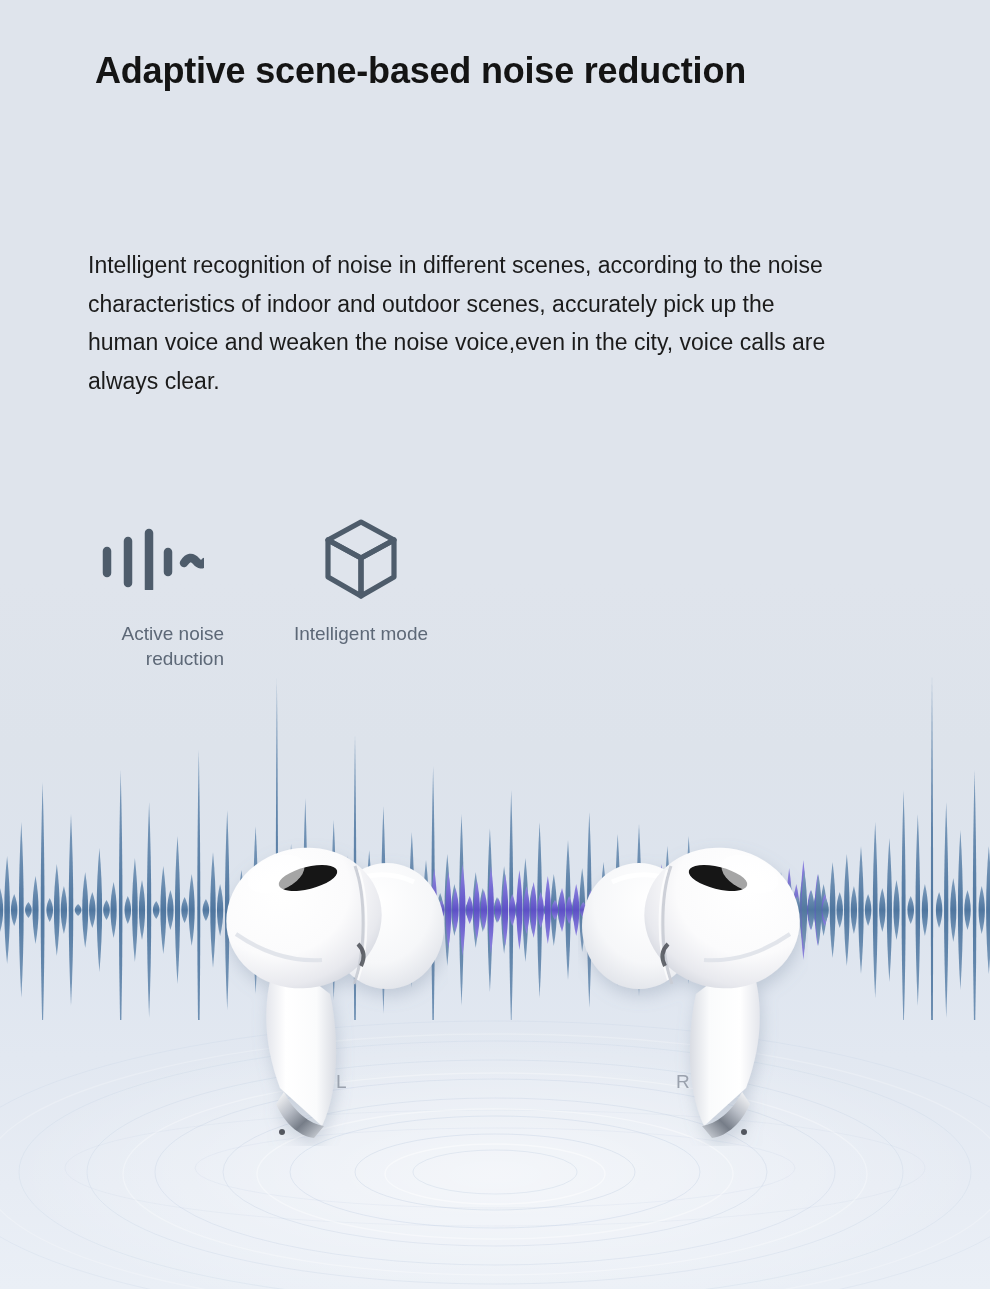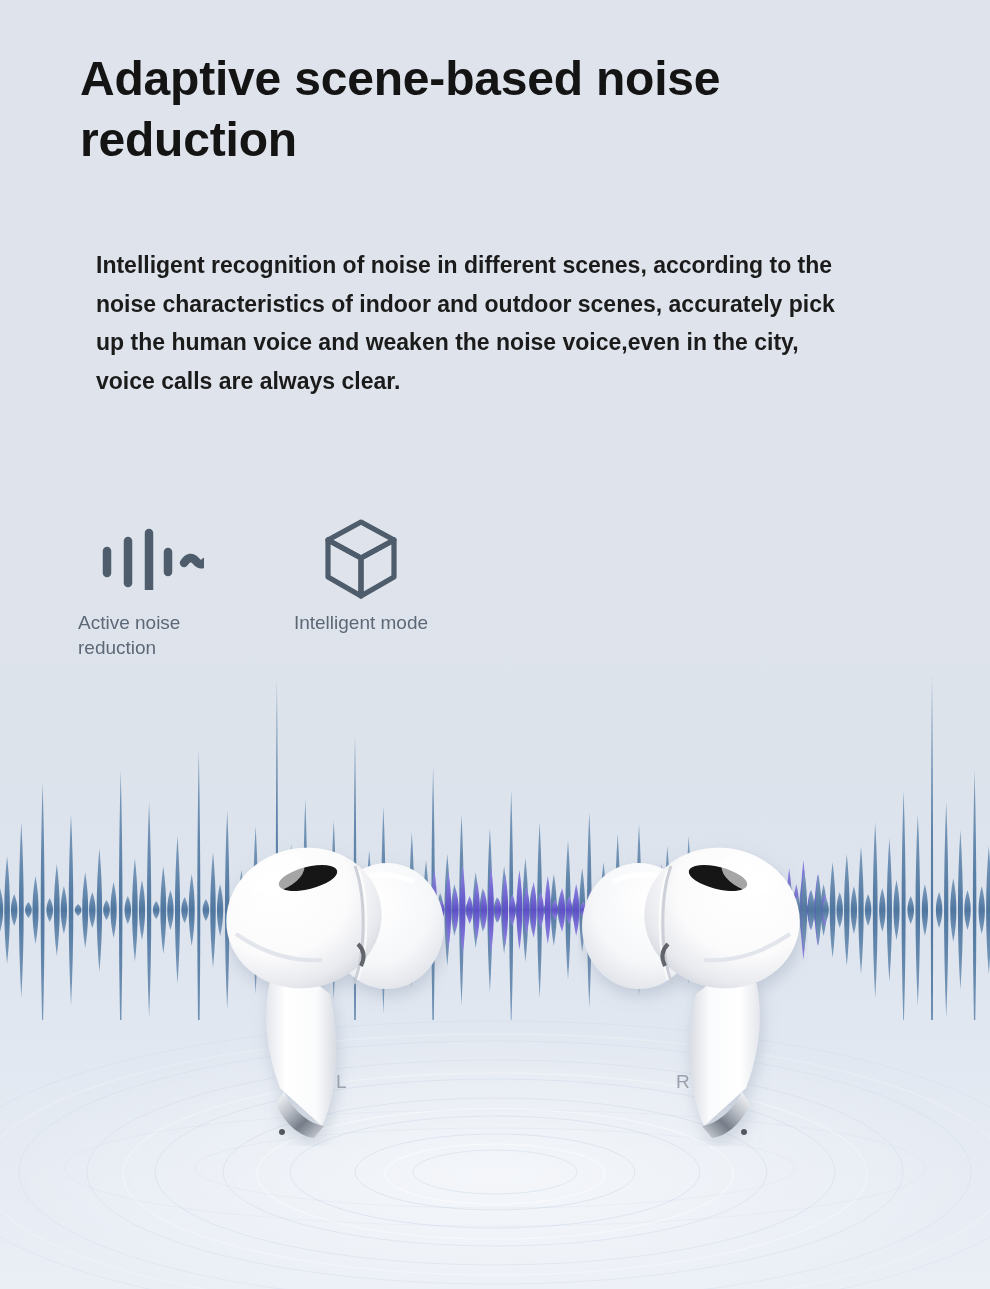--- a/index.html
+++ b/index.html
@@ -27,40 +27,40 @@
   #ripples .rings { position:absolute; left:0; top:0; width:990px; height:329px; }
   #pool-wash {
     position:absolute; left:0; top:960px; width:990px; height:329px;
     background:radial-gradient(ellipse 620px 190px at 495px 215px,
       rgba(255,255,255,.55) 0%, rgba(255,255,255,.25) 45%, rgba(255,255,255,0) 78%);
     pointer-events:none;
   }
 
   
   #headline {
-    position:absolute; left:80px; top:48px; width:760px;
-    font-size:48px; line-height:1.28;
+    position:absolute; left:95px; top:48px; width:760px;
+    font-size:36px; line-height:1.28;
     font-weight:bold; color:#141414;
     letter-spacing:-0.2px;
   }
   #bodycopy {
     position:absolute; left:88px; top:246px; width:760px;
     font-size:23px; line-height:1.68;
-    color:#1b1b1b; font-weight:bold;margin-left:8px;
+    color:#1b1b1b; font-weight:normal;
   }
 
   
   #features {
     position:absolute; left:78px; top:516px;
     display:flex; gap:64px;
   }
   .feature { width:146px; display:flex; flex-direction:column; align-items:center; }
   .feature .glyph { height:86px; display:flex; align-items:center; justify-content:center; }
   .feature .flabel {
-    margin-top:8px; text-align:left;
+    margin-top:19px; text-align:right;
     font-size:19px; line-height:1.34; color:#5d6877;
   }
 
   
   #wave { position:absolute; left:0; top:600px; width:990px; height:420px; }
 
   
   .bud { position:absolute; }
   #bud-left  { left:218px; top:826px; }
   #bud-right { left:578px; top:826px; }

